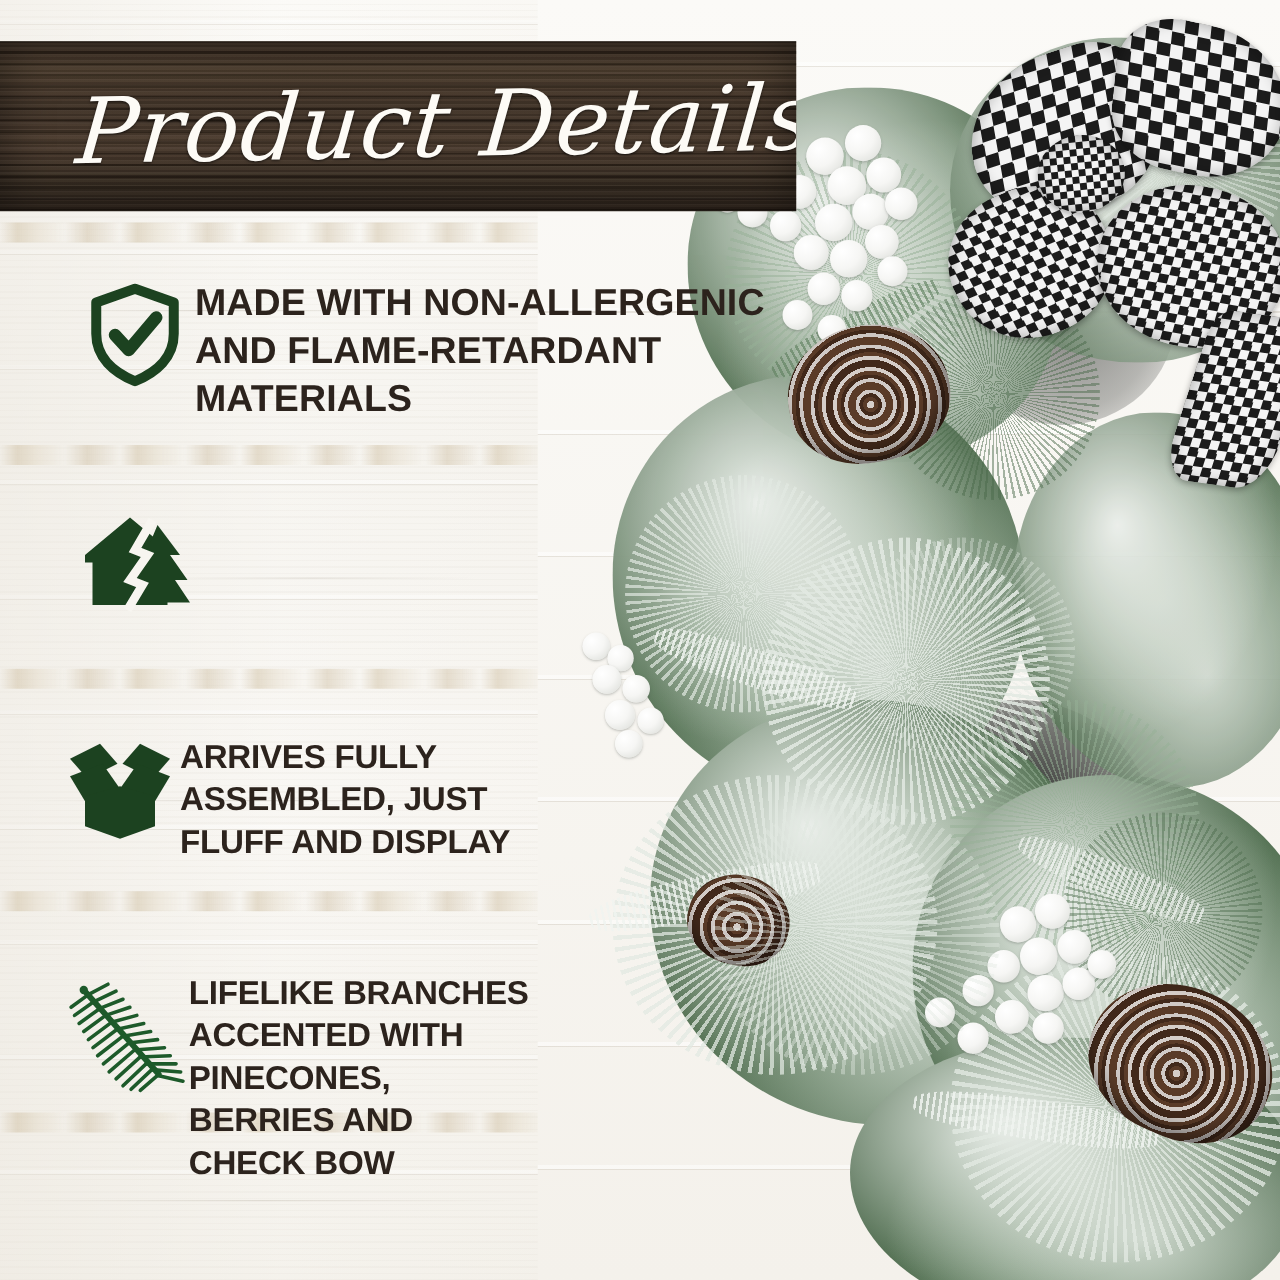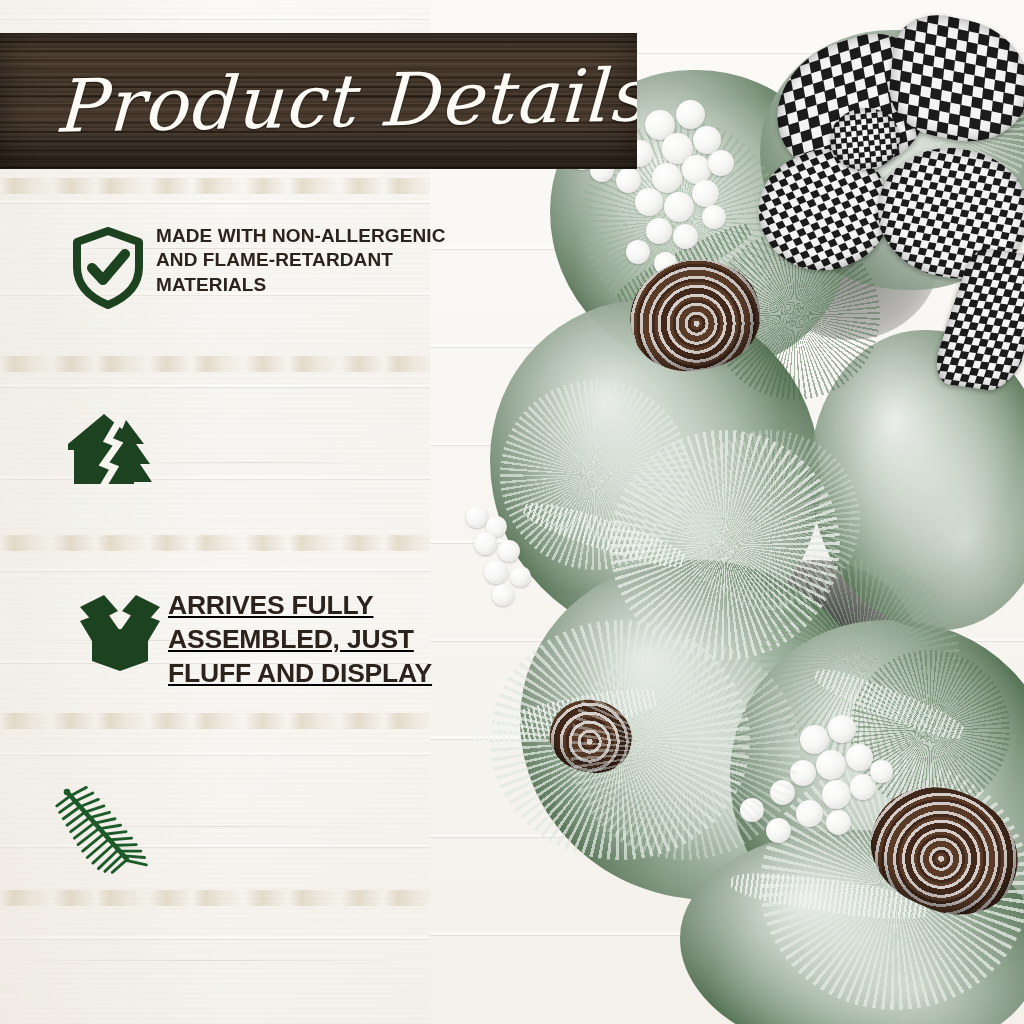--- a/index.html
+++ b/index.html
@@ -205,21 +205,21 @@
   .feature-icon{
     width:96px;
     flex:0 0 96px;
     display:flex;
     align-items:flex-start;
     justify-content:center;
     padding-top:2px;
   }
   .feature-text{
     font-weight:700;
-    font-size:19px;
+    font-size:30px;
     line-height:1.28;
     letter-spacing:.1px;
     color:#2c231d;
     text-transform:uppercase;
     white-space:pre-line;
   }
   .feature.condensed .feature-text{
     font-size:26.5px;
     letter-spacing:-.2px;
   }
@@ -362,21 +362,21 @@
 
           <path d="M4 34 L40 4 L70 29 L70 74 L10 74 L10 40 L4 40 Z" fill="#1c4220"></path>
 
           <path d="M62 10 L80 34 L72 34 L86 54 L76 54 L88 72 L44 72 L56 54 L46 54 L60 34 L52 34 Z" fill="#1c4220"></path>
 
           <path d="M58 6 L44 30 L54 34 L40 54 L50 58 L38 78" stroke="#f7f5f0" stroke-width="7" fill="none" stroke-linejoin="miter"></path>
         </svg>
       </div>
     </div>
 
-    <div class="feature condensed" style="top:393px; left:72px;text-decoration:underline;">
+    <div class="feature condensed" style="top:393px; left:48px;">
       <div class="feature-icon">
         <svg class="ic" width="84" height="82" viewBox="0 0 84 82" aria-hidden="true">
 
           <path d="M2 16 L26 4 L40 20 L16 32 Z" fill="#1c4220"></path>
 
           <path d="M58 4 L82 16 L68 32 L44 20 Z" fill="#1c4220"></path>
 
           <path d="M2 30 L28 20 L42 40 L14 50 Z" fill="#1c4220"></path>
 
           <path d="M56 20 L82 30 L70 50 L42 40 Z" fill="#1c4220"></path>
@@ -423,16 +423,21 @@
                 <path d="M67 73 L93 73"></path>
               <path d="M72 78 L54 95"></path>  
                 <path d="M72 78 L97 80"></path>
               <path d="M77 83 L62 96"></path>  
                 <path d="M77 83 L99 88"></path>
             </g>
             <circle cx="13" cy="9" r="3.6" fill="#1d5a2a" stroke="none"></circle>
           </g>
         </svg>
       </div>
+      <div class="feature-text">LIFELIKE BRANCHES
+ACCENTED WITH
+PINECONES,
+BERRIES AND
+CHECK BOW</div>
     </div>
 
   </div>
 </div>
 
 </body></html>

